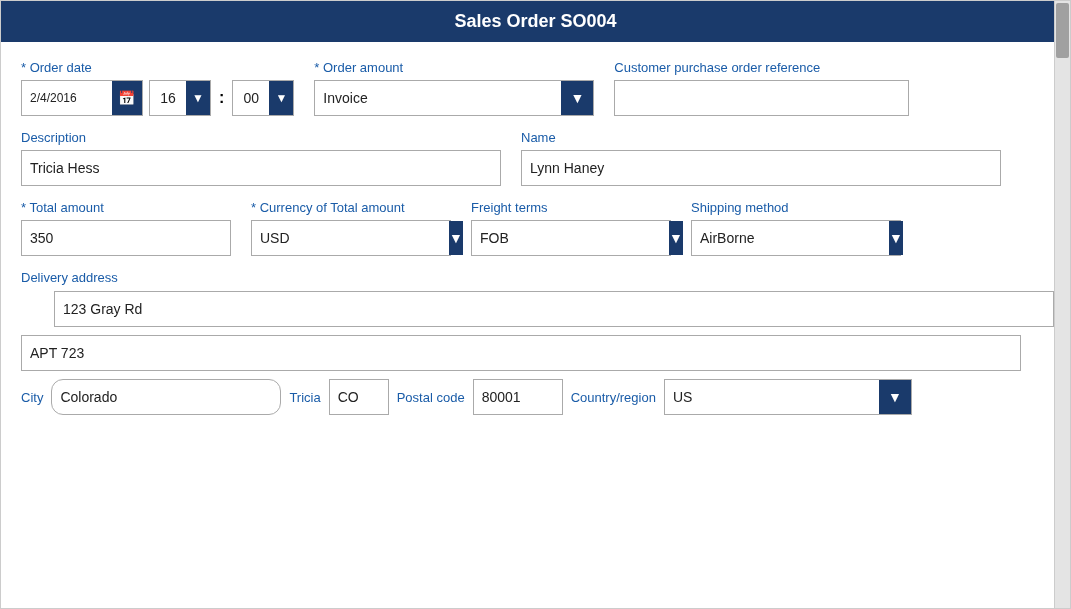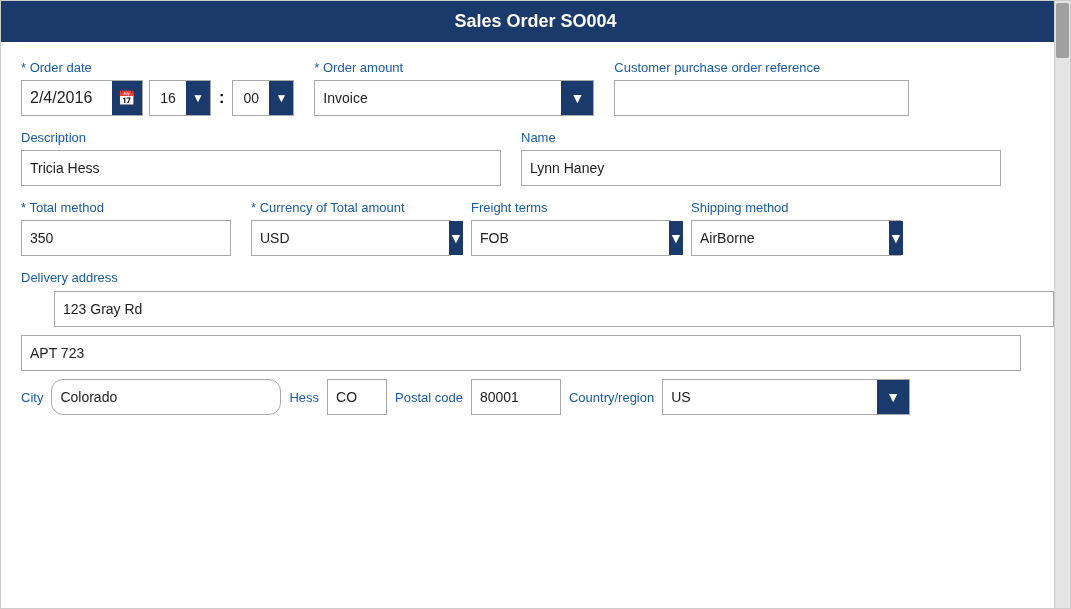--- a/index.html
+++ b/index.html
@@ -22,21 +22,21 @@
       height: 36px;
       outline: none;
       color: #222;
     }
 
     .select-wrap { display: flex; align-items: center; border: 1px solid #aaa; height: 36px; background: #7dd3fc; }
     .select-wrap input { border: none; flex: 1; padding: 6px 8px; font-size: 14px; height: 100%; outline: none; }
     .select-btn { background: #1a3a6b; border: none; width: 32px; height: 100%; cursor: pointer; display: flex; align-items: center; justify-content: center; color: #fff; font-size: 14px; }
 
     .date-wrap { display: flex; align-items: center; border: 1px solid #aaa; height: 36px; }
-    .date-wrap input { border: none; padding: 6px 8px; font-size: 16px; width: 90px; height: 100%; outline: none; }
+    .date-wrap input { border: none; padding: 6px 8px; font-size: 12px; width: 90px; height: 100%; outline: none; }
     .date-cal-btn { background: #1a3a6b; border: none; width: 30px; height: 100%; cursor: pointer; color: #fff; font-size: 14px; display: flex; align-items: center; justify-content: center; }
     .time-input-wrap { display: flex; align-items: center; border: 1px solid #aaa; height: 36px; }
     .time-input-wrap input { border: none; padding: 6px 6px; font-size: 14px; width: 36px; height: 100%; outline: none; text-align: center; }
     .time-btn { background: #1a3a6b; border: none; width: 24px; height: 100%; cursor: pointer; color: #fff; font-size: 12px; display: flex; align-items: center; justify-content: center; }
     .colon { font-size: 16px; font-weight: bold; margin: 0 2px; }
 
     .name-input { width: 480px; }
     .desc-input { width: 480px; }
     .amount-input { width: 210px; }
     .currency-wrap { width: 200px; }
@@ -115,21 +115,21 @@
         <input type="text" class="desc-input" value="Tricia Hess" style="">
       </div>
       <div class="field-group">
         <label class="field-label">Name</label>
         <input type="text" class="name-input" value="Lynn Haney" style="">
       </div>
     </div>
 
     <div class="row">
       <div class="field-group">
-        <label class="field-label required">Total method</label>
+        <label class="field-label required">Total amount</label>
         <input type="text" class="amount-input" value="350" style="">
       </div>
       <div class="field-group">
         <label class="field-label required">Currency of Total amount</label>
         <div class="select-wrap currency-wrap">
           <input type="text" style="flex: 1 1 0%;" value="USD">
           <button class="select-btn">
             <span>▼</span>
           </button>
         </div>
@@ -158,21 +158,21 @@
       <div class="delivery-label">Delivery address</div>
       <div class="addr-row">
         <input type="text" style="width: 1000px; height: 36px; margin-left: 33px;" value="123 Gray Rd">
       </div>
       <div class="addr-row">
         <input type="text" style="width: 1000px; height: 36px;" value="APT 723">
       </div>
       <div class="bottom-row">
         <span class="inline-label">City</span>
         <input type="text" class="city-input" style="height: 36px; border-radius: 12px;" value="Colorado">
-        <span class="inline-label">Hess</span>
+        <span class="inline-label">Tricia</span>
         <input type="text" class="state-input" style="height: 36px;" value="CO">
         <span class="inline-label">Postal code</span>
         <input type="text" class="postal-input" style="height: 36px;" value="80001">
         <span class="inline-label">Country/region</span>
         <div class="select-wrap country-wrap">
           <input type="text" style="flex: 1 1 0%; height: 100%;" value="US">
           <button class="select-btn">
             <span>▼</span>
           </button>
         </div>

